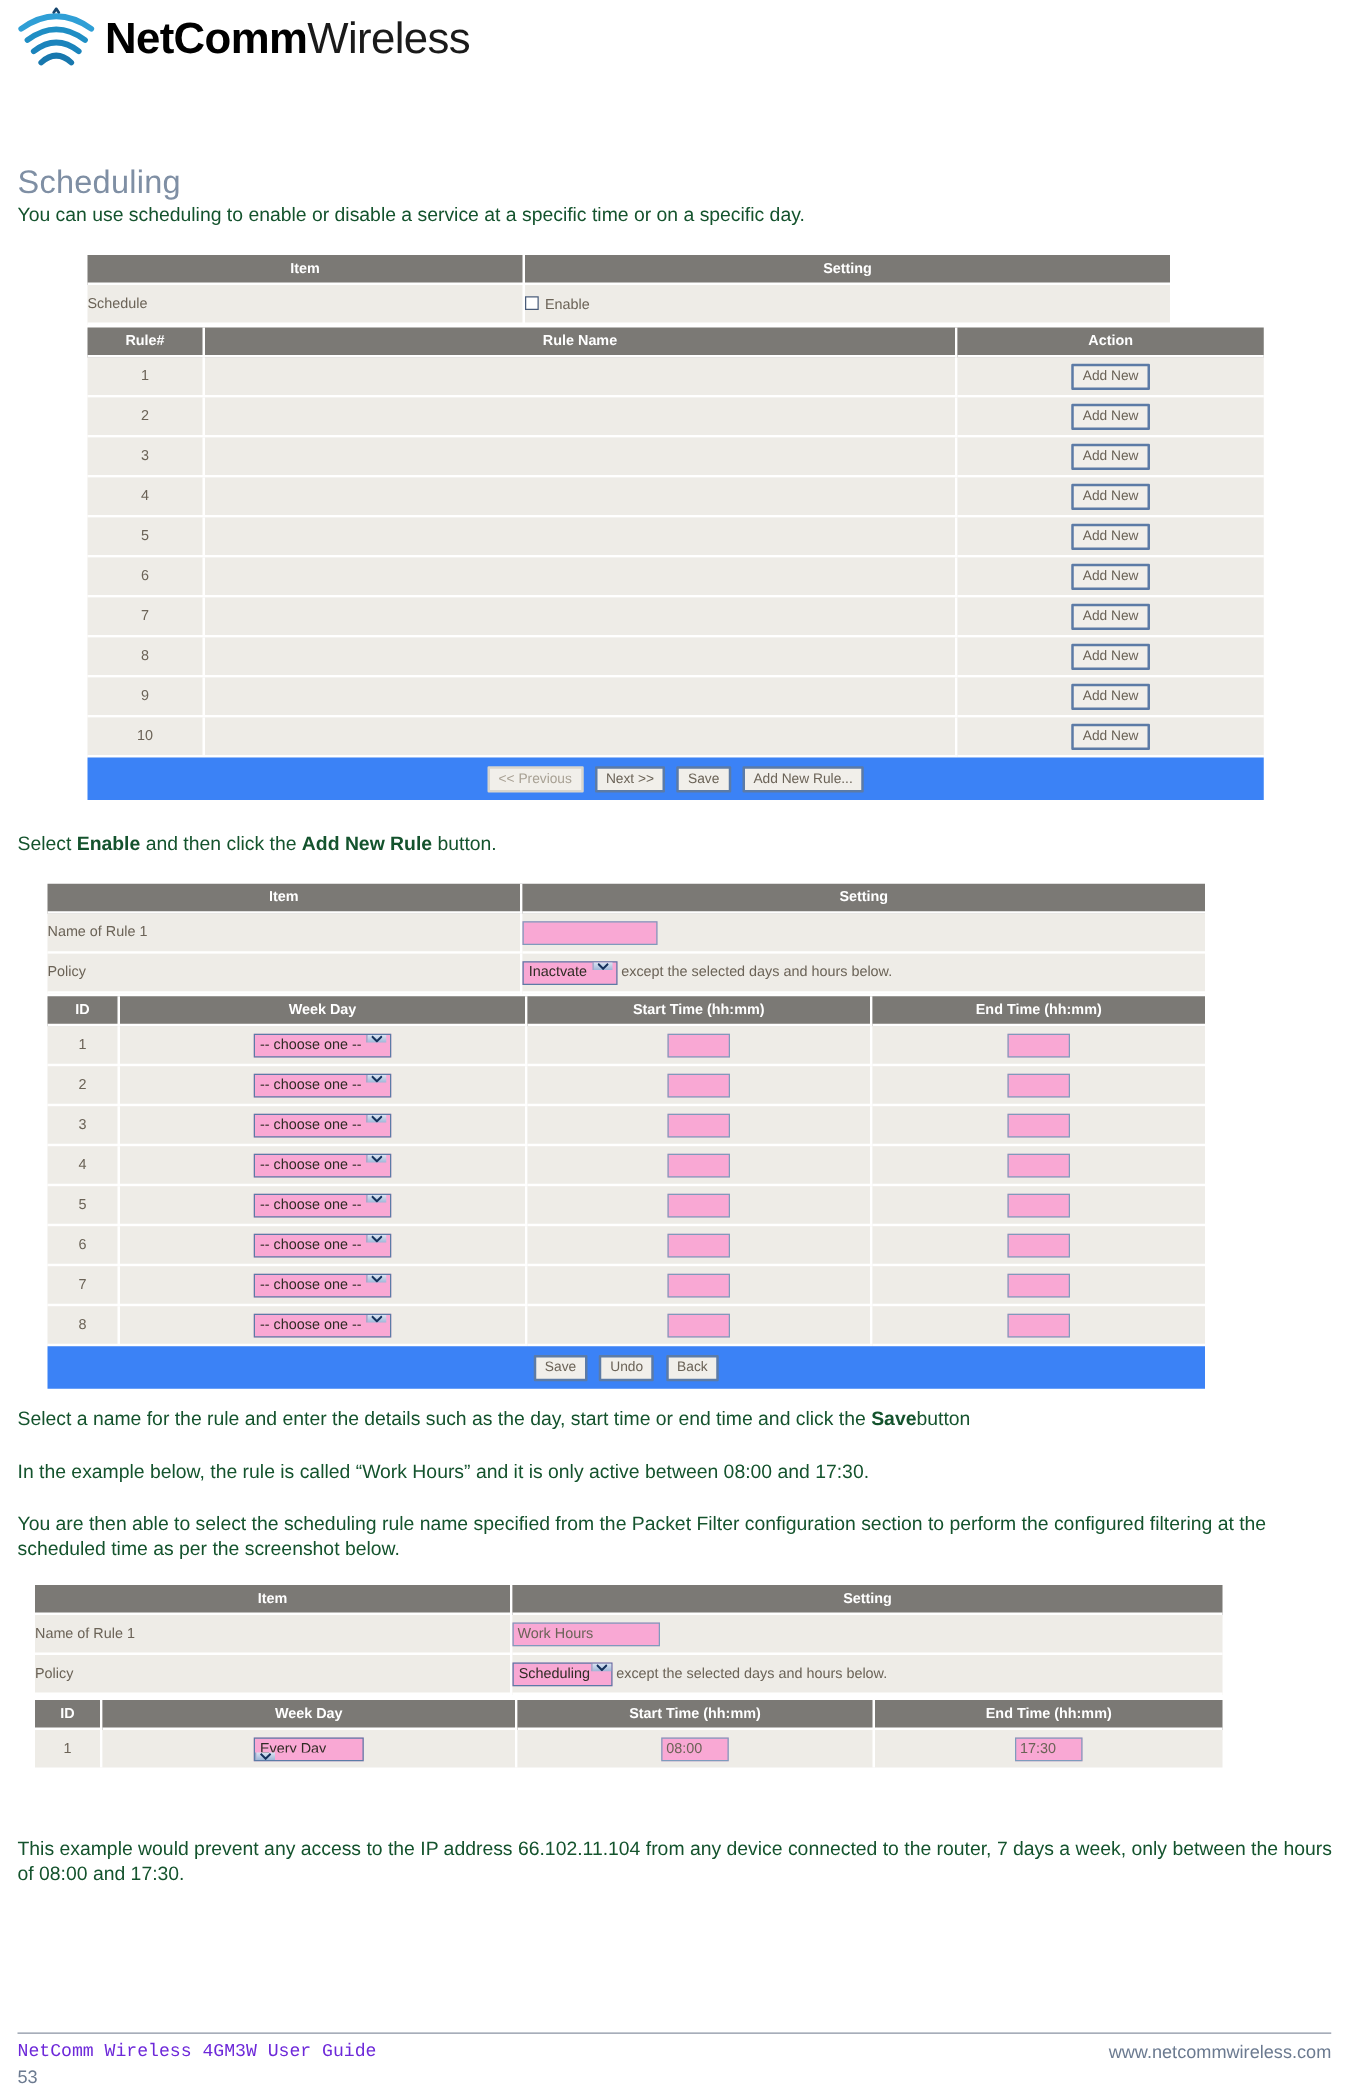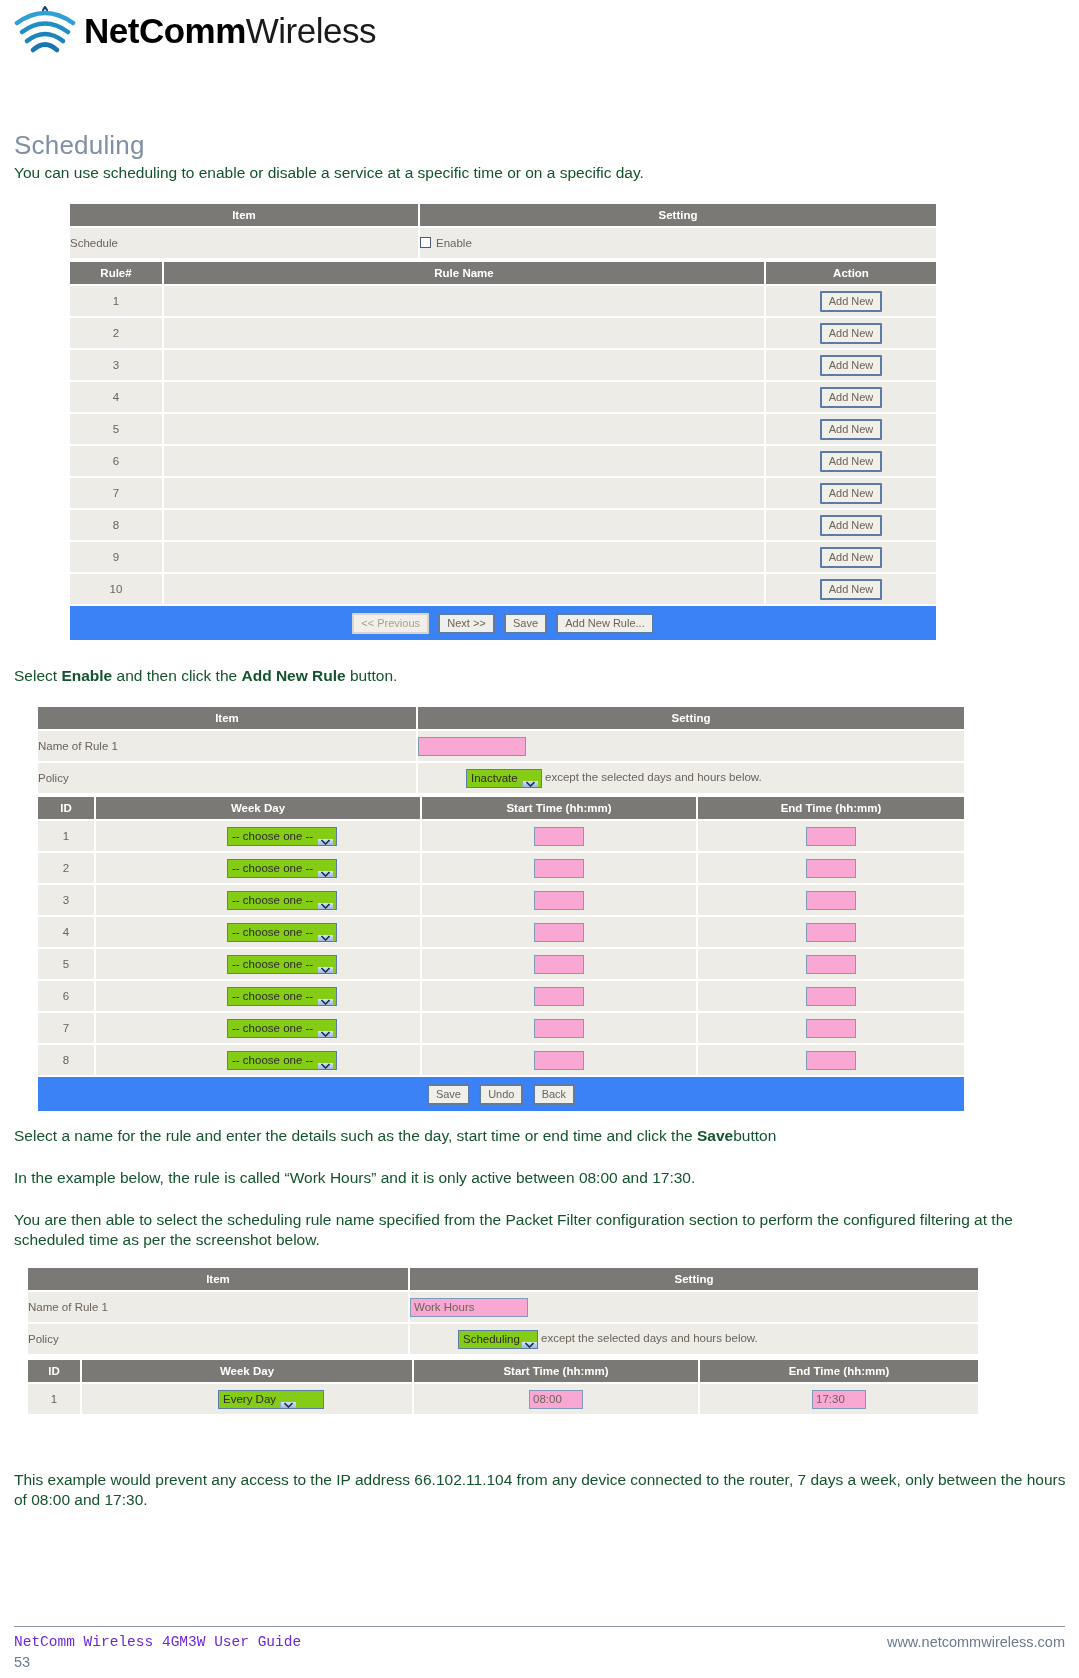--- a/index.html
+++ b/index.html
@@ -142,30 +142,29 @@
     height: 19px;
     box-sizing: border-box;
     font-family: "Liberation Sans", sans-serif;
     font-size: 11.5px;
     color: #6b6357;
     padding: 0 3px;
     vertical-align: middle;
   }
   .sel {
     display: inline-flex;
-    align-items: flex-end;
+    align-items: flex-start;
     border: 1px solid #5c7ba6;
-    background: #84cc16;
+    background: #f9a8d4;
     height: 19px;
     box-sizing: border-box;
     vertical-align: middle;
     font-size: 11.5px;
     color: #2f2b24;
     cursor: pointer;
-    margin-left: 48px;
   }
   .sel .sel-val {
     padding: 0 4px;
     line-height: 17px;
     white-space: nowrap;
     overflow: hidden;
   }
   .sel .sel-arrow {
     width: 15px;
     background: linear-gradient(#d9e3f2, #9fb7d8);
@@ -252,21 +251,21 @@
   </tr>
   <tr>
     <td class="body-cell">Schedule</td>
     <td class="body-cell last">
       <span class="chk"></span><span class="chk-label">Enable</span>
     </td>
   </tr>
 </tbody>
   </table>
 
-<table class="cfg-table" style="left:70px; top:262px; width:866px;">
+<table class="cfg-table" style="left:70px; top:262px; width:941px;">
   <tbody>
       <tr>
     <td class="hdr-cell" style="width:92px;">Rule#</td>
     <td class="hdr-cell" style="width:600px;">Rule Name</td>
     <td class="hdr-cell last">Action</td>
   </tr>
   <tr>
     <td class="body-cell ctr">1</td>
     <td class="body-cell"></td>
     <td class="body-cell last ctr"><span class="btn">Add New</span></td>
@@ -532,21 +531,21 @@
   <tbody>
       <tr>
     <td class="hdr-cell" style="width:52px;">ID</td>
     <td class="hdr-cell" style="width:330px;">Week Day</td>
     <td class="hdr-cell" style="width:284px;">Start Time (hh:mm)</td>
     <td class="hdr-cell last">End Time (hh:mm)</td>
   </tr>
   <tr>
     <td class="body-cell ctr noborder-b">1</td>
     <td class="body-cell ctr noborder-b">
-      <span class="sel" style="width:106px;">
+      <span class="sel" style="width:88px;flex-direction:column;">
         <span class="sel-val">Every Day</span>
         <span class="sel-arrow">
               <svg width="9" height="6" viewBox="0 0 9 6">
                 <path d="M0.5 1 L4.5 5 L8.5 1" fill="none" stroke="#15315c" stroke-width="1.6"></path>
               </svg>
             </span>
       </span>
     </td>
     <td class="body-cell ctr noborder-b"><input class="txtin" style="width: 54px;" type="text" value="08:00"></td>
     <td class="body-cell last ctr noborder-b"><input class="txtin" style="width: 54px;" type="text" value="17:30"></td>

